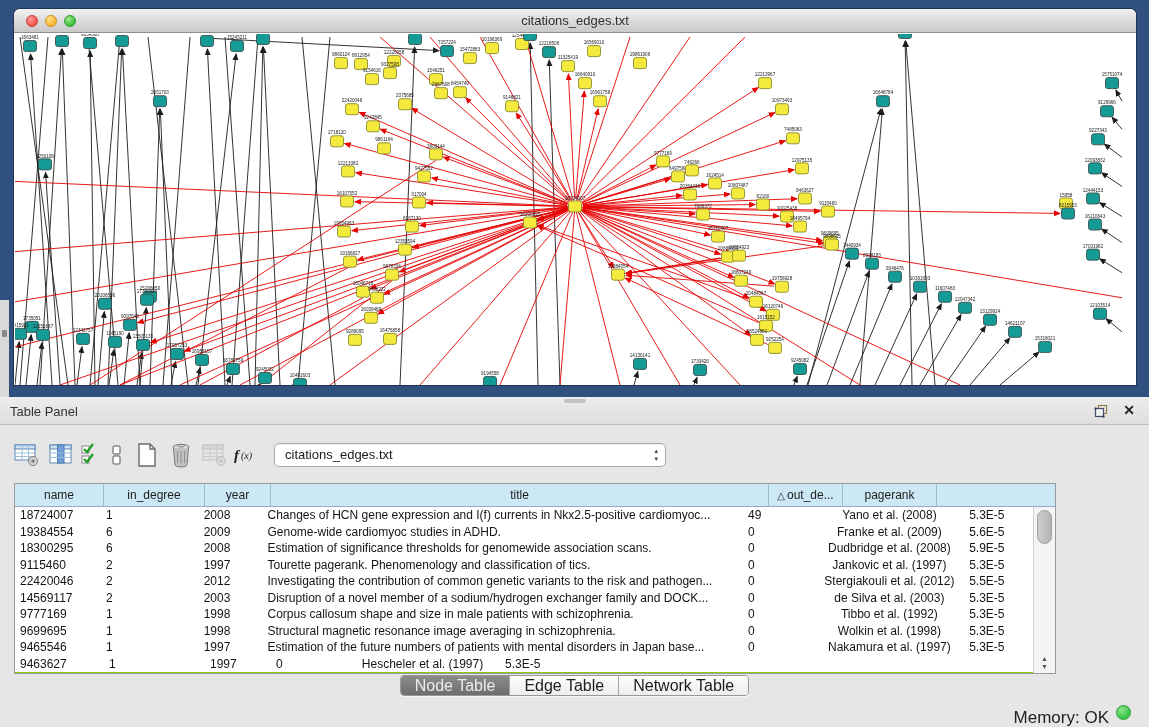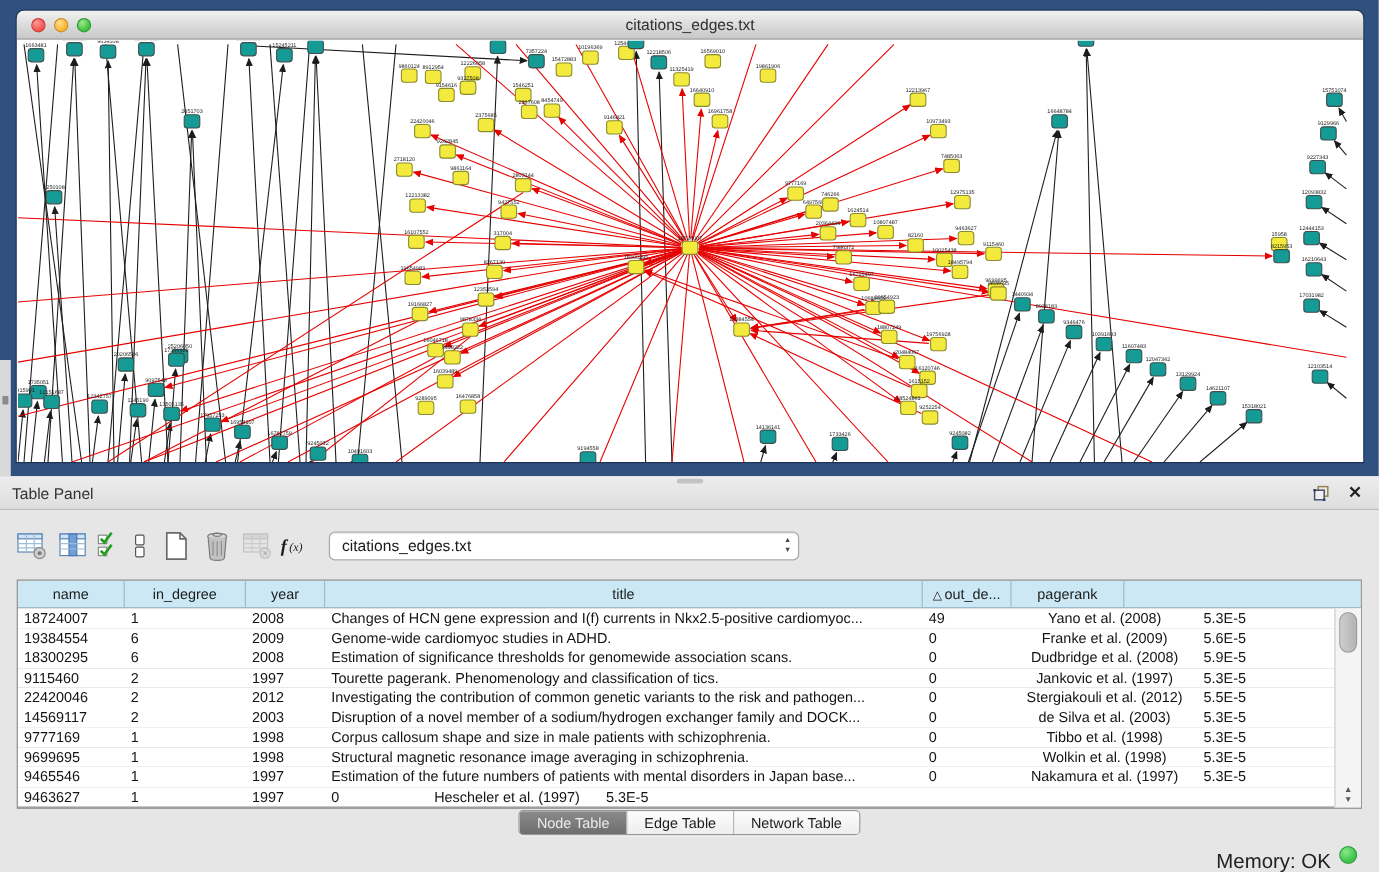--- a/index.html
+++ b/index.html
@@ -38,43 +38,43 @@
 
   #toolbar { position:absolute; left:10px; top:38px; height:40px; display:flex; align-items:center; }
   .tb-btn { width:34px; height:32px; display:flex; align-items:center; justify-content:center; border-radius:4px; }
   .tb-btn.narrow { width:26px; }
   #combo { position:relative; margin-left:16px; width:392px; height:24px; background:#fff;
            border:1px solid #ababab; border-radius:5px; box-shadow:inset 0 1px 1px rgba(0,0,0,.08);
            font-size:13px; color:#1a1a1a; line-height:22px; padding-left:10px; }
   #combo-stepper { position:absolute; right:7px; top:3px; font-size:7px; line-height:8px;
                    color:#444; text-align:center; letter-spacing:0; }
 
-  #tablewrap { position:absolute; left:14px; top:86px; width:1121px; height:191px;
-               background:#a3a3a3; border:1px solid #9a9a9a; }
+  #tablewrap { position:absolute; left:14px; top:86px; width:1042px; height:191px;
+               background:#84cc16; border:1px solid #9a9a9a; }
   #thead { display:flex; height:23px; background:#cde8f5; border-bottom:1px solid #8fb0c2; }
   .th { font-size:12px; color:#1c1c1c; text-align:center; line-height:22px;
         border-right:1px solid #9cbbcc; overflow:hidden; white-space:nowrap; }
   .th .sort { font-size:10px; margin-right:2px; }
   #tbody { position:relative; }
   .tr { display:flex; height:16.5px; background:#fff; }
   .td { font-size:12px; color:#141414; line-height:16.5px; white-space:nowrap;
         overflow:hidden; padding-left:5px; }
   .c0{width:89px;} .c1{width:101px;} .c2{width:66px;} .c3{width:498px;}
   .c4{width:74px;} .c5{width:155px; text-align:center; padding-left:0;} .c6{width:94px;}
   #vscroll { position:absolute; right:0; top:23px; bottom:0; width:22px;
              background:#f4f4f4; border-left:1px solid #cfcfcf; }
   #vthumb { position:absolute; left:3px; top:3px; width:15px; height:34px;
             background:linear-gradient(90deg,#cdcdcd,#b4b4b4); border:1px solid #9e9e9e; border-radius:8px; }
   #varrows { position:absolute; left:0; right:0; bottom:2px; text-align:center;
              font-size:7px; line-height:8px; color:#555; }
 
   #tabbar { position:absolute; left:0; top:278px; width:1149px; height:22px; text-align:center; }
   #segctl { display:inline-flex; height:21px; border:1px solid #979797; border-radius:4px;
             overflow:hidden; background:#fbfbfb; box-shadow:0 1px 0 rgba(255,255,255,.7); }
-  .seg { font-size:12px; line-height:20px; padding:0 14px; color:#1c1c1c;
+  .seg { font-size:16px; line-height:20px; padding:0 14px; color:#1c1c1c;
          border-right:1px solid #a8a8a8; background:linear-gradient(#fdfdfd,#ededed); }
   .seg:last-child { border-right:none; }
   .seg.sel { background:linear-gradient(#8b8b8b,#6e6e6e); color:#ececec; }
 
   #statusbar { position:absolute; left:0; bottom:0; width:1149px; height:26px; }
   #mem-label { position:absolute; right:40px; top:7px; font-size:17px; color:#222; }
   #mem-dot { position:absolute; right:18px; top:4px; width:15px; height:15px; border-radius:50%;
              background:radial-gradient(circle at 35% 30%, #8ce98a,#3cc44a 65%); border:1px solid #2f9c3d; }
 </style>
 </head>
@@ -654,21 +654,21 @@
             <div class="td c4">0</div>
             <div class="td c5">de Silva et al. (2003)</div>
             <div class="td c6">5.3E-5</div>
           </div>
           <div class="tr">
             <div class="td c0">9777169</div>
             <div class="td c1">1</div>
             <div class="td c2">1998</div>
             <div class="td c3">Corpus callosum shape and size in male patients with schizophrenia.</div>
             <div class="td c4">0</div>
-            <div class="td c5">Tibbo et al. (1998)</div>
+            <div class="td c5">Tibbo et al. (1992)</div>
             <div class="td c6">5.3E-5</div>
           </div>
           <div class="tr">
             <div class="td c0">9699695</div>
             <div class="td c1">1</div>
             <div class="td c2">1998</div>
             <div class="td c3">Structural magnetic resonance image averaging in schizophrenia.</div>
             <div class="td c4">0</div>
             <div class="td c5">Wolkin et al. (1998)</div>
             <div class="td c6">5.3E-5</div>

